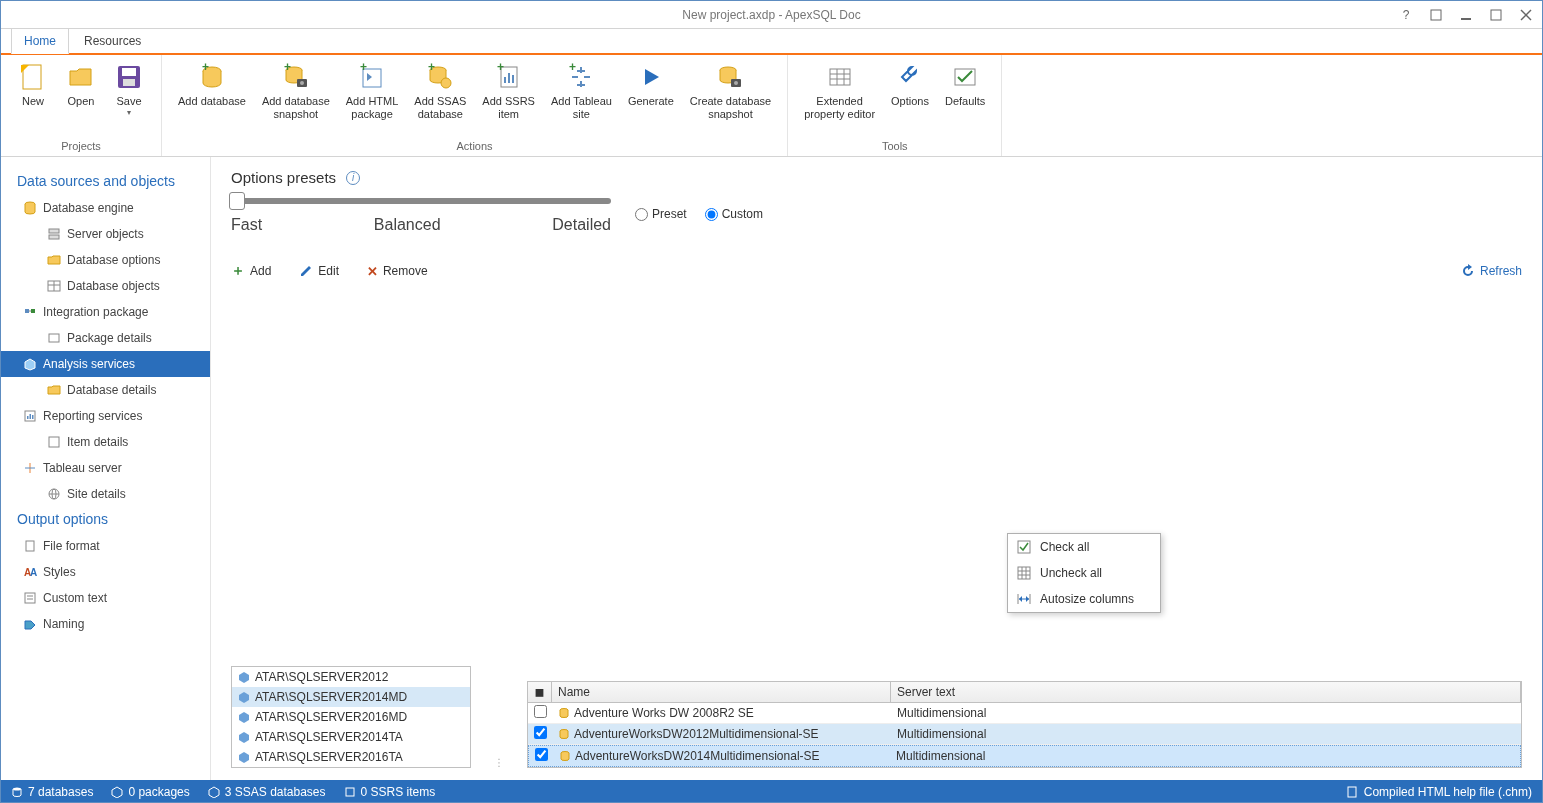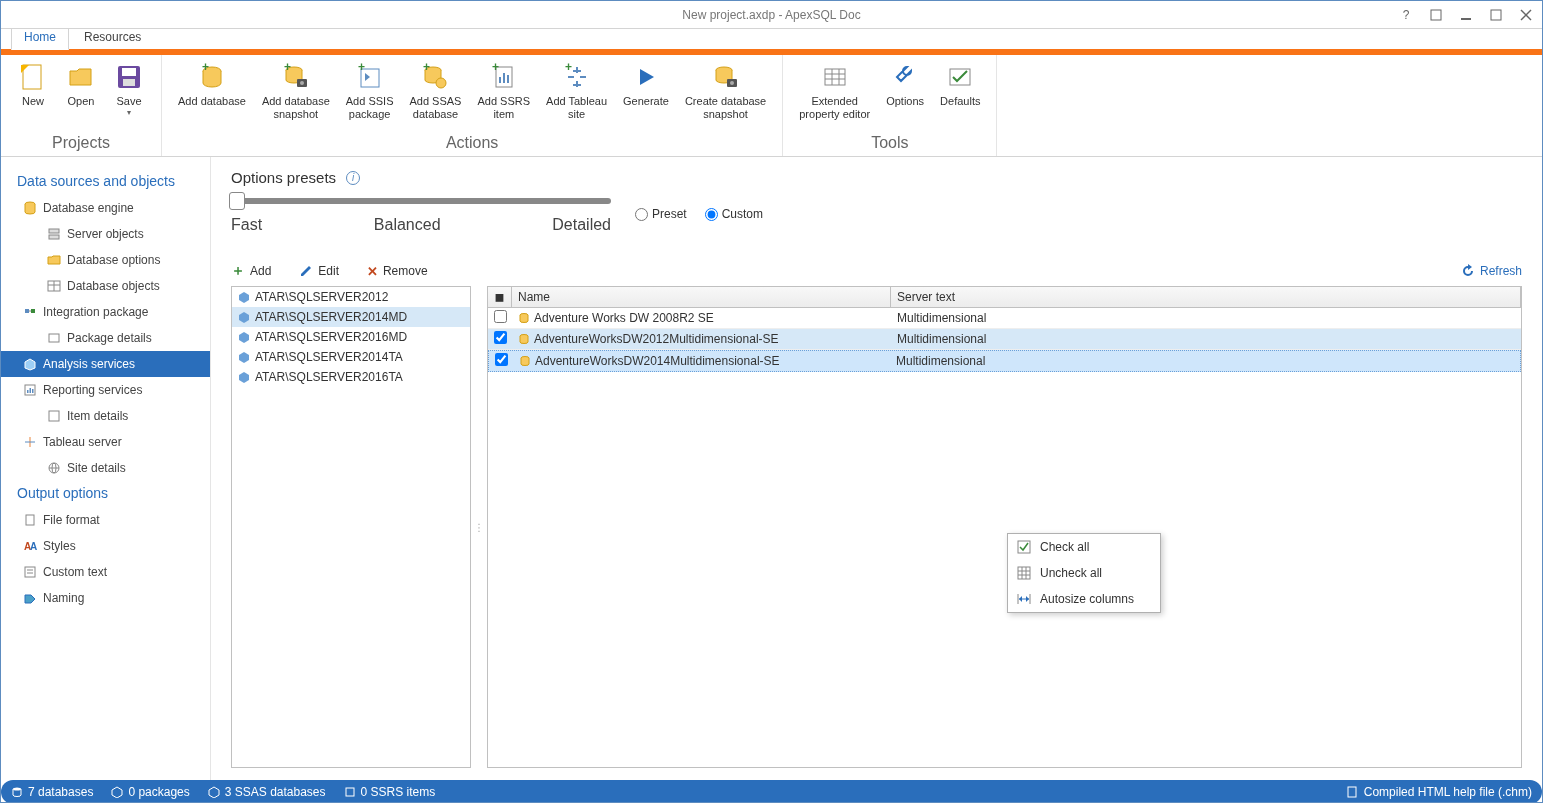--- a/index.html
+++ b/index.html
@@ -1,27 +1,27 @@
 <!DOCTYPE html>
 <html><head>
 <meta charset="utf-8">
 <style>
 * { box-sizing: border-box; margin: 0; padding: 0; }
 body { font-family: "Segoe UI", Tahoma, sans-serif; font-size: 12px; color: #333; background: #fff; width: 1543px; height: 803px; overflow: hidden; border: 1px solid #5d8cc0; }
 .titlebar { height: 28px; background: #fff; display: flex; align-items: center; justify-content: center; position: relative; border-bottom: 1px solid #d4d4d4; }
 .titlebar .title { color: #777; font-size: 12px; }
 .titlebar .controls { position: absolute; right: 8px; display: flex; gap: 14px; align-items: center; }
 .titlebar .ctrl { width: 16px; height: 16px; display: inline-flex; align-items: center; justify-content: center; color: #666; cursor: pointer; }
-.tabs-bar { height: 26px; display: flex; align-items: flex-end; border-bottom: 6px solid #f97316; background: #fff; padding-left: 10px; gap: 2px; }
+.tabs-bar { height: 26px; display: flex; align-items: flex-end; border-bottom: 2px solid #f97316; background: #fff; padding-left: 10px; gap: 2px; }
 .tab { padding: 5px 12px; border: 1px solid transparent; border-bottom: none; font-size: 12px; color: #444; cursor: pointer; }
 .tab.active { border: 1px solid #d4d4d4; border-bottom: 1px solid #fff; color: #2a6ebb; margin-bottom: -1px; background: #fff; }
 .ribbon { height: 102px; display: flex; border-bottom: 1px solid #d4d4d4; background: #fff; }
 .ribbon-group { display: flex; flex-direction: column; border-right: 1px solid #e5e5e5; }
 .ribbon-group .items { display: flex; padding: 4px 8px 0 8px; flex: 1; }
-.ribbon-group .label { text-align: center; font-size: 16px; color: #666; padding: 2px 0 4px 0; }
+.ribbon-group .label { text-align: center; font-size: 11px; color: #666; padding: 2px 0 4px 0; }
 .ribbon-btn { display: flex; flex-direction: column; align-items: center; justify-content: flex-start; padding: 2px 8px; min-width: 48px; cursor: pointer; text-align: center; }
 .ribbon-btn .ico { width: 32px; height: 32px; margin-bottom: 2px; display: flex; align-items: center; justify-content: center; }
 .ribbon-btn .lbl { font-size: 11px; color: #333; line-height: 13px; white-space: pre-line; }
 .content { display: flex; height: calc(803px - 28px - 26px - 102px - 24px); background: #fff; }
 .sidebar { width: 210px; border-right: 1px solid #e5e5e5; padding: 12px 0; overflow: auto; background: #fff; }
 .sidebar .section-title { color: #2a6ebb; font-size: 14px; padding: 4px 16px 6px 16px; font-weight: 400; }
 .side-item { display: flex; align-items: center; padding: 6px 10px 6px 22px; cursor: pointer; font-size: 12px; color: #444; gap: 6px; }
 .side-item.sub { padding-left: 46px; }
 .side-item.active { background: #2a6ebb; color: #fff; }
 .side-item .ico { width: 14px; height: 14px; flex-shrink: 0; display: inline-flex; align-items: center; justify-content: center; }
@@ -31,42 +31,42 @@
 .slider-row { display: flex; align-items: center; gap: 24px; }
 .slider-wrap { width: 380px; }
 .slider-track { height: 6px; background: #888; border-radius: 3px; position: relative; margin: 4px 0; }
 .slider-thumb { width: 16px; height: 18px; background: #fff; border: 1px solid #888; border-radius: 3px; position: absolute; left: -2px; top: -6px; }
 .slider-labels { display: flex; justify-content: space-between; font-size: 16px; color: #444; margin-top: 12px; }
 .radio-wrap { display: flex; gap: 18px; align-items: center; }
 .radio-wrap label { display: flex; align-items: center; gap: 4px; font-size: 12px; cursor: pointer; }
 .toolbar-row { display: flex; align-items: center; gap: 28px; margin-top: 28px; margin-bottom: 6px; }
 .tbtn { display: flex; align-items: center; gap: 5px; cursor: pointer; font-size: 12px; color: #333; }
 .tbtn.refresh { margin-left: auto; color: #2a6ebb; }
-.panels { display: flex; flex: 1; gap: 4px; min-height: 0; }
+.panels { display: flex; flex: 1; gap: 24px; min-height: 0; align-items: flex-end; }
 .panel-servers { width: 240px; border: 1px solid #c0c0c0; background: #fff; }
 .srv-row { padding: 3px 6px; display: flex; align-items: center; gap: 5px; font-size: 12px; cursor: pointer; }
 .srv-row.sel { background: #d6e8f7; }
 .panel-db { flex: 1; border: 1px solid #c0c0c0; background: #fff; display: flex; flex-direction: column; position: relative; }
 .db-head { display: flex; background: linear-gradient(#f8f8f8,#ececec); border-bottom: 1px solid #c0c0c0; font-size: 12px; }
 .db-head .col { padding: 3px 6px; border-right: 1px solid #c0c0c0; }
 .db-head .col.chk { width: 24px; text-align: center; }
 .db-head .col.name { flex: 1; }
 .db-head .col.mode { width: 630px; }
 .db-row { display: flex; border-bottom: 1px solid #eee; font-size: 12px; align-items: center; }
 .db-row.sel { background: #d6e8f7; }
 .db-row.sel2 { background: #cfe6fb; border: 1px dotted #6aa0d8; }
 .db-row .col { padding: 2px 6px; }
 .db-row .col.chk { width: 24px; text-align: center; }
 .db-row .col.name { flex: 1; display: flex; align-items: center; gap: 4px; }
 .db-row .col.mode { width: 630px; }
 .ctx-menu { position: absolute; left: 796px; top: 376px; width: 154px; background: #fff; border: 1px solid #b0b0b0; box-shadow: 2px 2px 6px rgba(0,0,0,.2); z-index: 50; }
 .ctx-item { display: flex; align-items: center; gap: 8px; padding: 5px 8px; font-size: 12px; cursor: pointer; }
 .ctx-item .ico { width: 16px; height: 16px; display: inline-flex; align-items: center; justify-content: center; }
 .grip { width: 8px; display: flex; align-items: center; justify-content: center; color: #aaa; font-size: 10px; }
-.statusbar { height: 24px; background: #2a6ebb; color: #fff; display: flex; align-items: center; padding: 0 10px; font-size: 12px; gap: 18px; border-radius: 12px; }
+.statusbar { height: 24px; background: #2a6ebb; color: #fff; display: flex; align-items: center; padding: 0 10px; font-size: 12px; gap: 18px; }
 .statusbar .right { margin-left: auto; display: flex; align-items: center; gap: 6px; }
 .sb-item { display: flex; align-items: center; gap: 5px; }
 svg { display: block; }
 input[type=checkbox] { width: 13px; height: 13px; }
 input[type=radio] { margin: 0; }
 </style>
 </head>
 <body>
 
 <div class="titlebar">
@@ -162,21 +162,21 @@
 snapshot</span>
         </div>
       <div class="ribbon-btn">
           <span class="ico">
             <svg width="28" height="28">
               <rect x="5" y="6" width="18" height="18" fill="#fff" stroke="#5d8cc0"></rect>
               <polygon points="9,10 14,14 9,18" fill="#5d8cc0"></polygon>
               <text x="2" y="8" font-size="12" fill="#3a8a3a" font-weight="bold">+</text>
             </svg>
           </span>
-          <span class="lbl">Add SSIS
+          <span class="lbl">Add HTML
 package</span>
         </div>
       <div class="ribbon-btn">
           <span class="ico">
             <svg width="28" height="28">
               <ellipse cx="12" cy="7" rx="8" ry="3" fill="#f7c95c" stroke="#d4a017"></ellipse>
               <path d="M4 7 V17 A8 3 0 0 0 20 17 V7" fill="#f7c95c" stroke="#d4a017"></path>
               <circle cx="20" cy="20" r="5" fill="#f7c95c" stroke="#d4a017"></circle>
               <text x="2" y="8" font-size="12" fill="#3a8a3a" font-weight="bold">+</text>
             </svg>
@@ -332,20 +332,28 @@
         </span>
         <span>Package details</span>
       </div>
     <div class="side-item active">
         <span class="ico">
           <svg width="14" height="14">
             <polygon points="7,2 12,5 12,11 7,13 2,11 2,5" fill="#9ecff5" stroke="#fff"></polygon>
           </svg>
         </span>
         <span>Analysis services</span>
+      </div>
+    <div class="side-item sub">
+        <span class="ico">
+          <svg width="14" height="14">
+            <path d="M1 4 L5 4 L6 3 L13 3 L13 11 L1 11 Z" fill="#f7c95c" stroke="#d4a017"></path>
+          </svg>
+        </span>
+        <span>Database details</span>
       </div>
     <div class="side-item">
         <span class="ico">
           <svg width="14" height="14">
             <rect x="2" y="2" width="10" height="10" fill="#fff" stroke="#888"></rect>
             <rect x="4" y="7" width="1.5" height="3" fill="#5d8cc0"></rect>
             <rect x="6.5" y="5" width="1.5" height="5" fill="#5d8cc0"></rect>
             <rect x="9" y="6" width="1.5" height="4" fill="#5d8cc0"></rect>
           </svg>
         </span>

